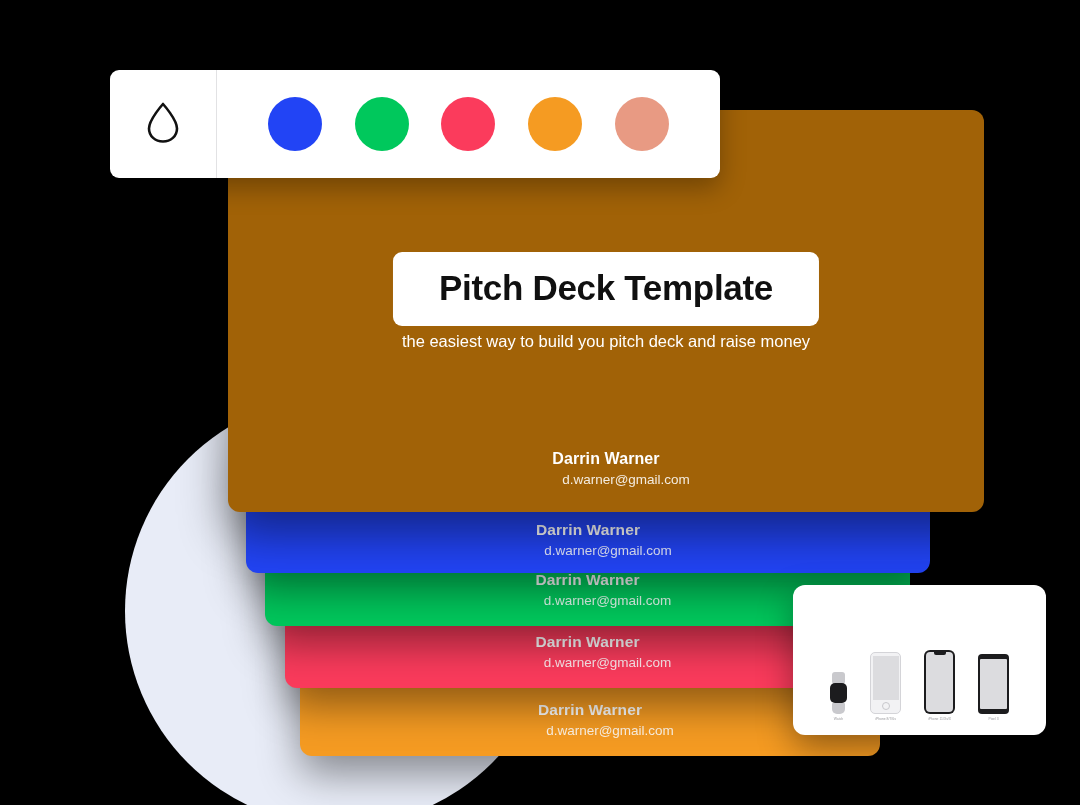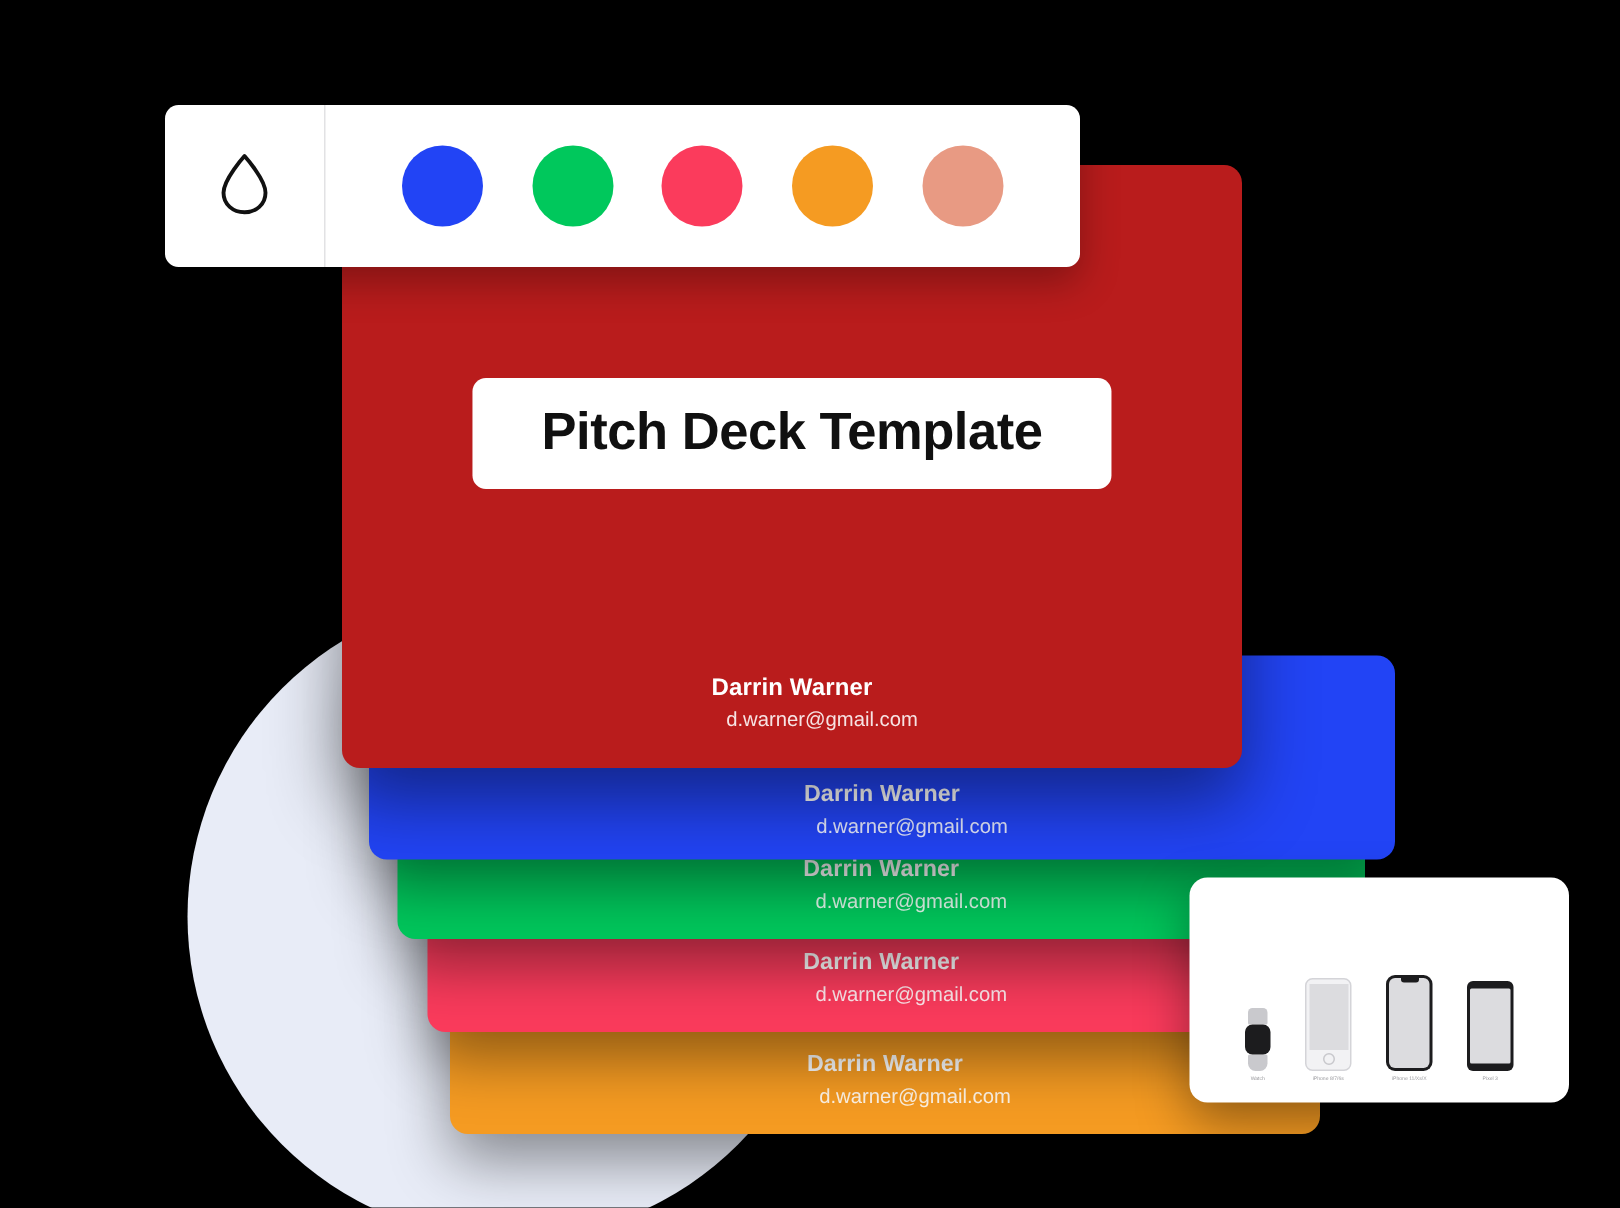--- a/index.html
+++ b/index.html
@@ -98,23 +98,23 @@
     width: 684px;
     height: 136px;
     background: #2244f5;
   }
   .slide-blue .credit { top: 83px; }
 
   
   .slide-main {
     left: 228px;
     top: 110px;
-    width: 600px;
+    width: 756px;
     height: 402px;
-    background: #b91c1c;
+    background: #a16207;
     box-shadow: 0 22px 48px rgba(0,0,0,0.45);
   }
 
   .title-plate {
     position: absolute;
     left: 50%;
     transform: translateX(-50%);
     top: 142px;
     background: #ffffff;
     border-radius: 9px;
@@ -328,20 +328,21 @@
     <div class="credit">
       <div class="credit-name">Darrin Warner</div>
       <div class="credit-mail">d.warner@gmail.com</div>
     </div>
   </div>
 
   <div class="slide slide-main">
     <div class="title-plate">
       <div class="title-text">Pitch Deck Template</div>
     </div>
+    <div class="subtitle">the easiest way to build you pitch deck and raise money</div>
     <div class="main-credit">
       <div class="credit-name">Darrin Warner</div>
       <div class="credit-mail">d.warner@gmail.com</div>
     </div>
   </div>
 
   <div class="toolbar">
     <div class="tool-left">
       <span>
         <svg width="38" height="44" viewBox="0 0 38 44" fill="none">

